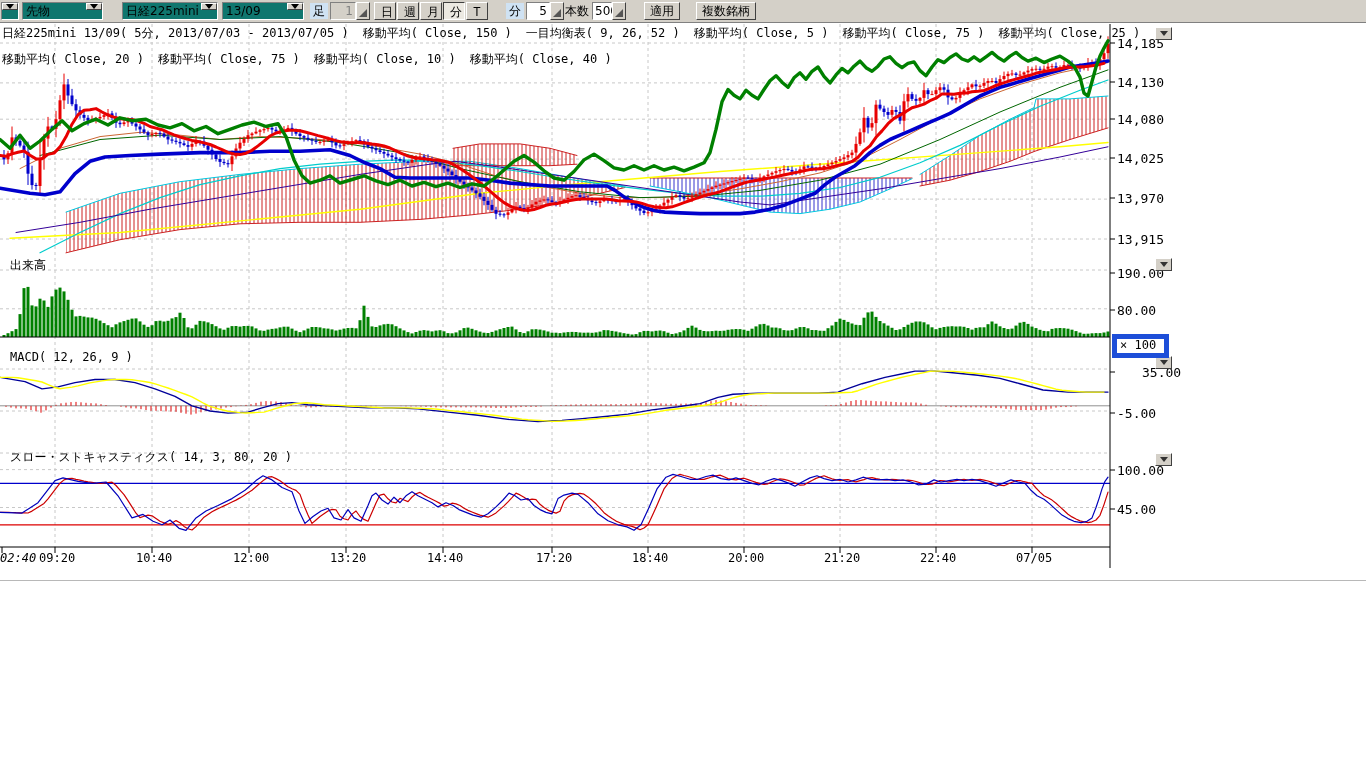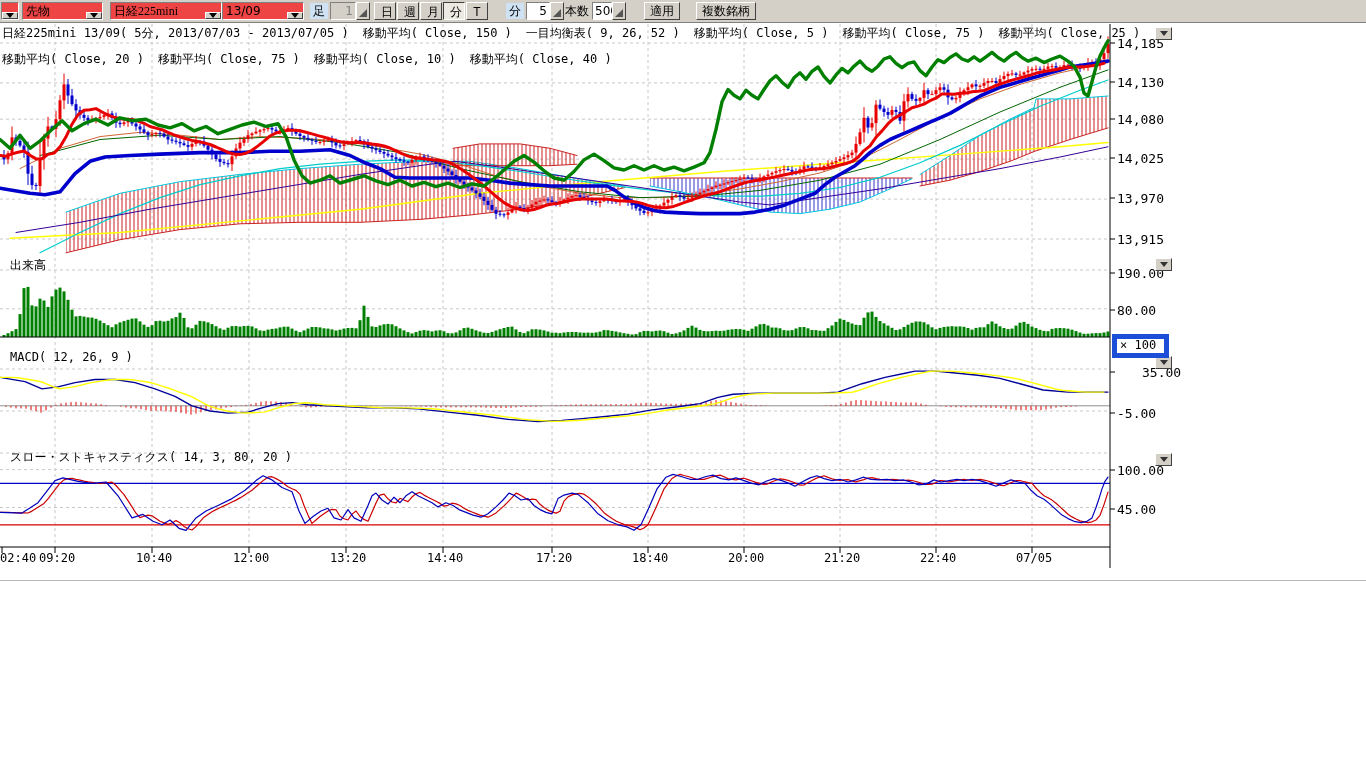--- a/index.html
+++ b/index.html
@@ -1,22 +1,22 @@
 <!DOCTYPE html>
 <html><head>
 <meta charset="utf-8">
 <style>
   html,body{margin:0;padding:0;background:#fff;}
   #screen{position:relative;width:1366px;height:768px;background:#ffffff;overflow:hidden;
           font-family:"DejaVu Sans Mono","DejaVu Sans",monospace;color:#000;}
   
   .toolbar{position:absolute;left:0;top:0;width:1366px;height:22px;background:#d4d0c8;
            border-bottom:1px solid #808080;font-family:"DejaVu Sans","Liberation Sans",sans-serif;}
-  .combo{position:absolute;top:2px;height:18px;background:#ef4444;border:1px solid;
-         border-color:#808080 #fff #fff #808080;display:flex;align-items:flex-end;box-sizing:border-box;}
+  .combo{position:absolute;top:2px;height:18px;background:#0f766e;border:1px solid;
+         border-color:#808080 #fff #fff #808080;display:flex;align-items:flex-start;box-sizing:border-box;}
   .combo .val{flex:1;font-size:12px;line-height:16px;padding-left:3px;white-space:nowrap;overflow:hidden;}
   .combo .cbtn{width:16px;background:#d4d0c8;border:1px solid;border-color:#fff #404040 #404040 #fff;
                display:flex;align-items:center;justify-content:center;box-sizing:border-box;}
   .tri-down{width:0;height:0;border-left:4px solid transparent;border-right:4px solid transparent;border-top:5px solid #000;}
   .tlabel{position:absolute;top:3px;font-size:12px;height:16px;line-height:16px;padding:0 3px;}
   .blue-bg{background:#cfe2f3;}
   .spin{position:absolute;top:2px;height:18px;display:flex;box-sizing:border-box;}
   .spin .sval{background:#fff;border:1px solid;border-color:#808080 #fff #fff #808080;font-size:12px;
               text-align:right;padding:0 2px;line-height:16px;box-sizing:border-box;height:18px;}
   .spin.disabled .sval{background:#d4d0c8;color:#808080;}
@@ -53,21 +53,21 @@
       <div class="cbtn">
           <div class="tri-down"></div>
         </div>
     </div>
     <div class="combo" style="left:22px;width:81px;">
       <div class="val">先物</div>
       <div class="cbtn">
           <div class="tri-down"></div>
         </div>
     </div>
-    <div class="combo" style="left:110px;width:112px;font-family:Liberation Serif, serif;">
+    <div class="combo" style="left:122px;width:96px;">
       <div class="val">日経225mini</div>
       <div class="cbtn">
           <div class="tri-down"></div>
         </div>
     </div>
     <div class="combo" style="left:222px;width:82px;">
       <div class="val">13/09</div>
       <div class="cbtn">
           <div class="tri-down"></div>
         </div>
@@ -1247,21 +1247,21 @@
       <div class="scale-btn" style="top: 356px;">
         <div class="tri-down"></div>
       </div>
       <div class="scale-btn" style="top: 453px;">
         <div class="tri-down"></div>
       </div>
     </div>
   <div class="mult-box">× 100</div>
 
   <div id="time-axis">
-      <div class="time-label" style="left: 0px;">02:40</div>
+      <div class="time-label" style="left: 0px; font-style: italic;">02:40</div>
       <div class="time-label" style="left: 39px;">09:20</div>
       <div class="time-label" style="left: 136px;">10:40</div>
       <div class="time-label" style="left: 233px;">12:00</div>
       <div class="time-label" style="left: 330px;">13:20</div>
       <div class="time-label" style="left: 427px;">14:40</div>
       <div class="time-label" style="left: 536px;">17:20</div>
       <div class="time-label" style="left: 632px;">18:40</div>
       <div class="time-label" style="left: 728px;">20:00</div>
       <div class="time-label" style="left: 824px;">21:20</div>
       <div class="time-label" style="left: 920px;">22:40</div>

